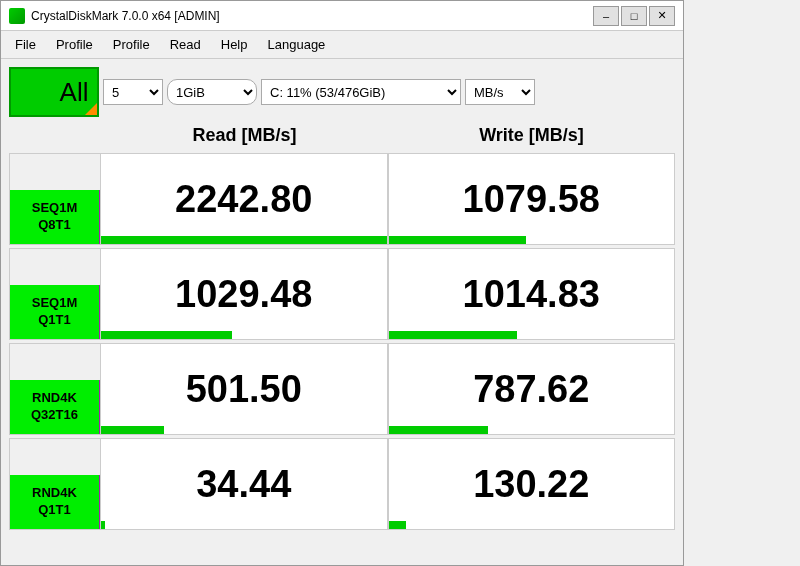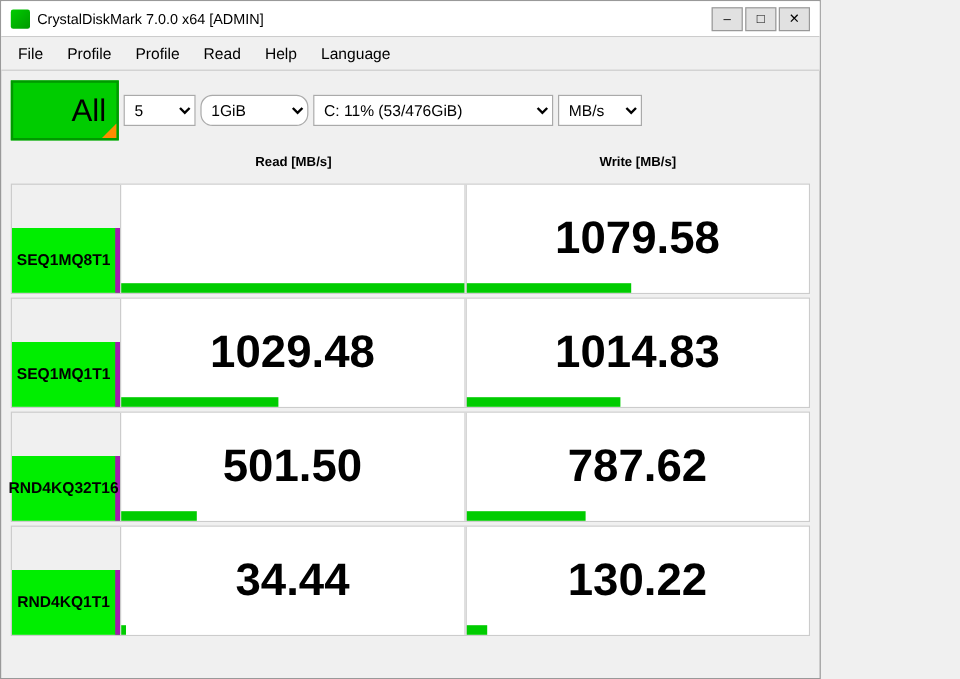--- a/index.html
+++ b/index.html
@@ -139,38 +139,39 @@
       display: flex;
       height: 28px;
       align-items: center;
     }
 
     .header-spacer { width: 92px; flex-shrink: 0; }
 
     .header-read, .header-write {
       flex: 1;
       text-align: center;
-      font-size: 11px;
+      font-size: 18px;
       font-weight: bold;
       color: #000;
     }
 
     .bench-row {
       display: flex;
       height: 92px;
       gap: 0;
       border: 1px solid #ccc;
     }
 
     .bench-label {
       width: 90px;
       flex-shrink: 0;
       background: #00ee00;
-      border-right: 4px solid #a21caf;
-      display: flex;
+      border-right: 1px solid #a21caf;
+      display: flex;
+      flex-direction: column;
       align-items: center;
       justify-content: center;
       font-size: 13px;
       font-weight: bold;
       color: #000;
       line-height: 1.3;
       margin-top: 36px;
     }
 
     .bench-read, .bench-write {
@@ -271,20 +272,21 @@
     </div>
 
     <div class="bench-rows-container" id="bench-container">
     <div class="bench-row">
     <div class="bench-label">
       <span>SEQ1M</span>
       <span>Q8T1</span>
     </div>
     <div class="bench-read">
       <div class="bench-bar" style="width:100%"></div>
+      <span class="bench-value">2242.80</span>
     </div>
     <div class="bench-write">
       <div class="bench-bar" style="width:48%"></div>
       <span class="bench-value">1079.58</span>
     </div>
   </div>
         <div class="bench-row">
     <div class="bench-label">
       <span>SEQ1M</span>
       <span>Q1T1</span>

